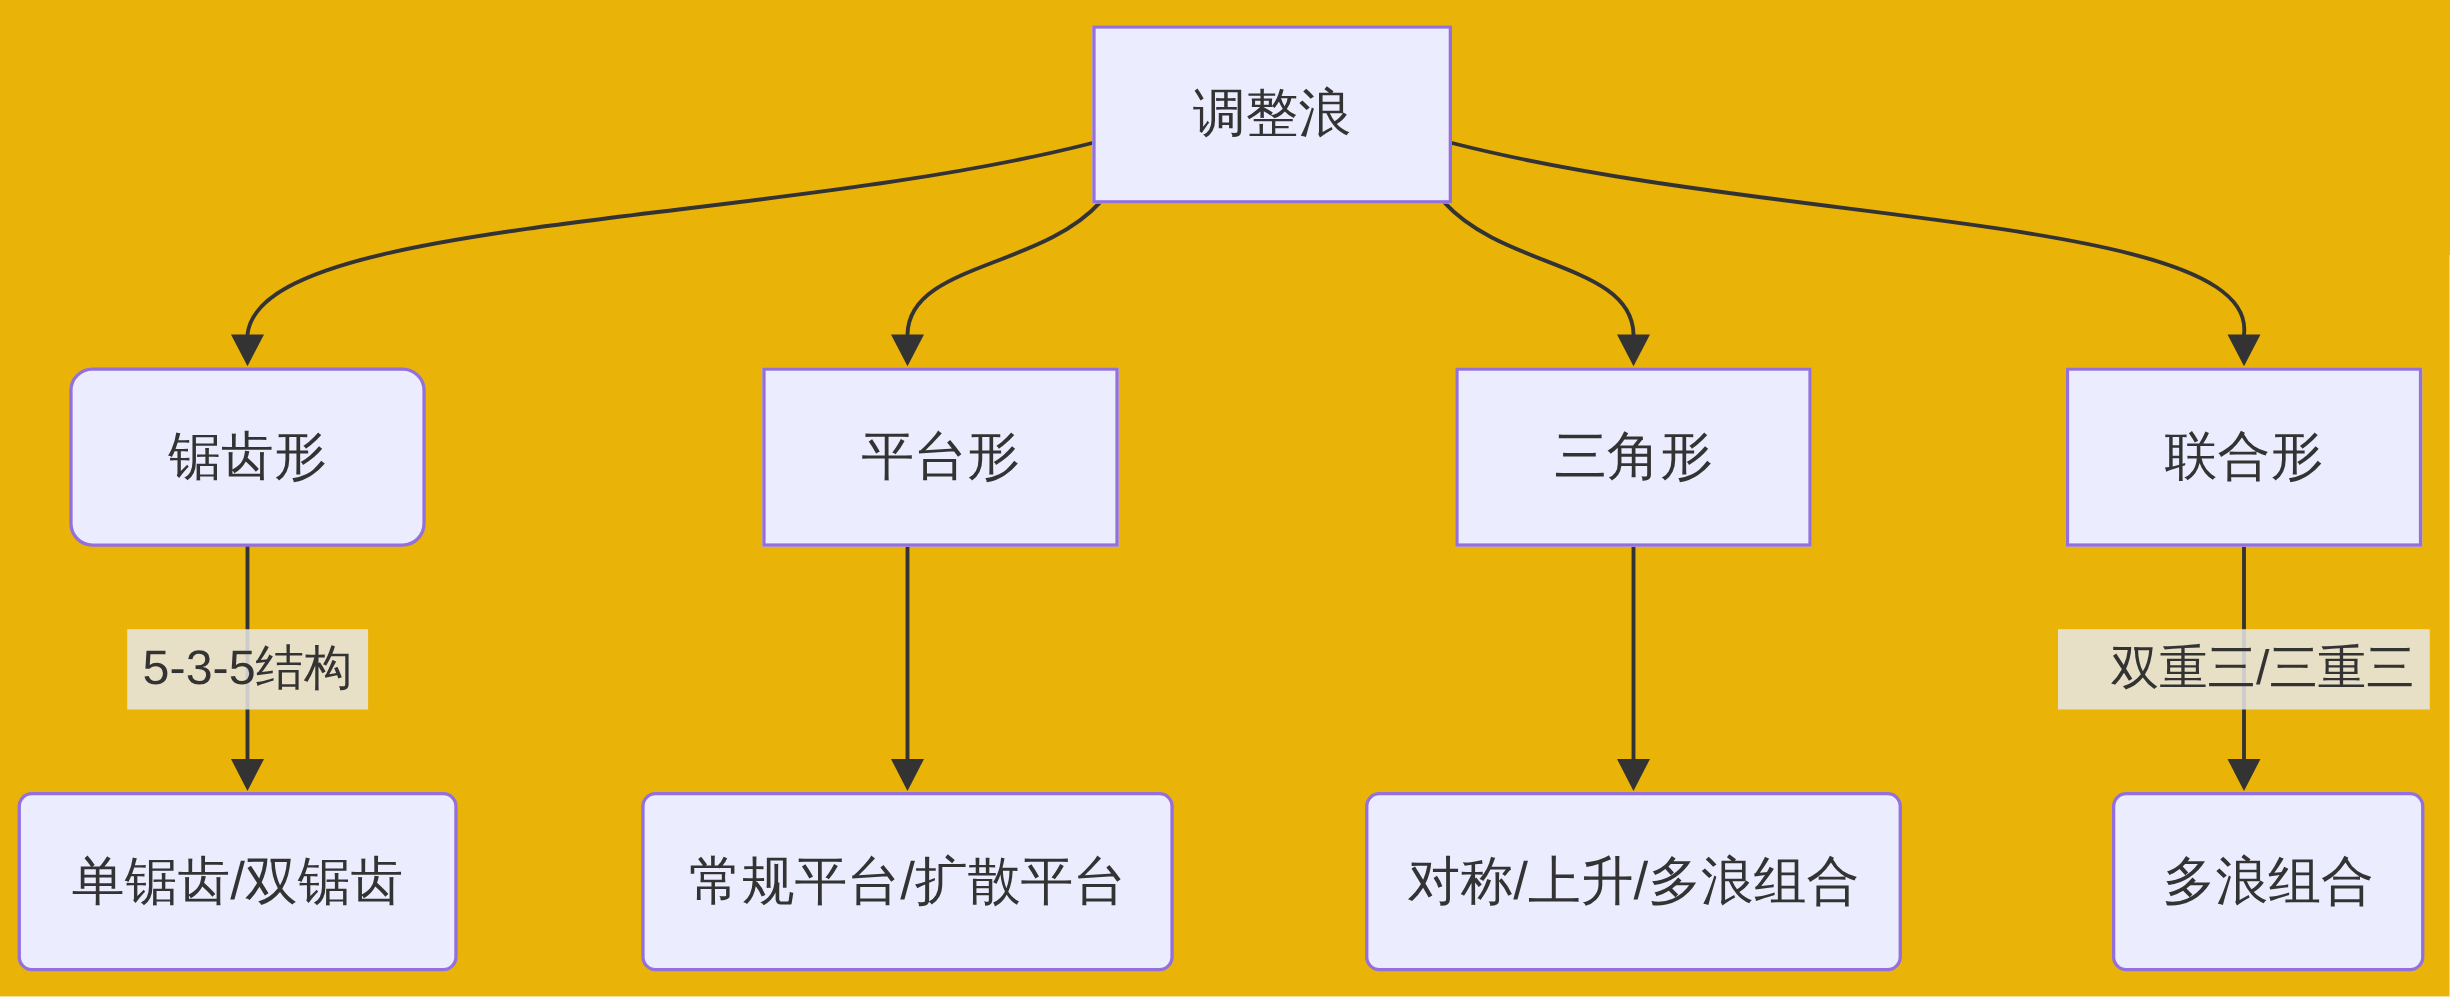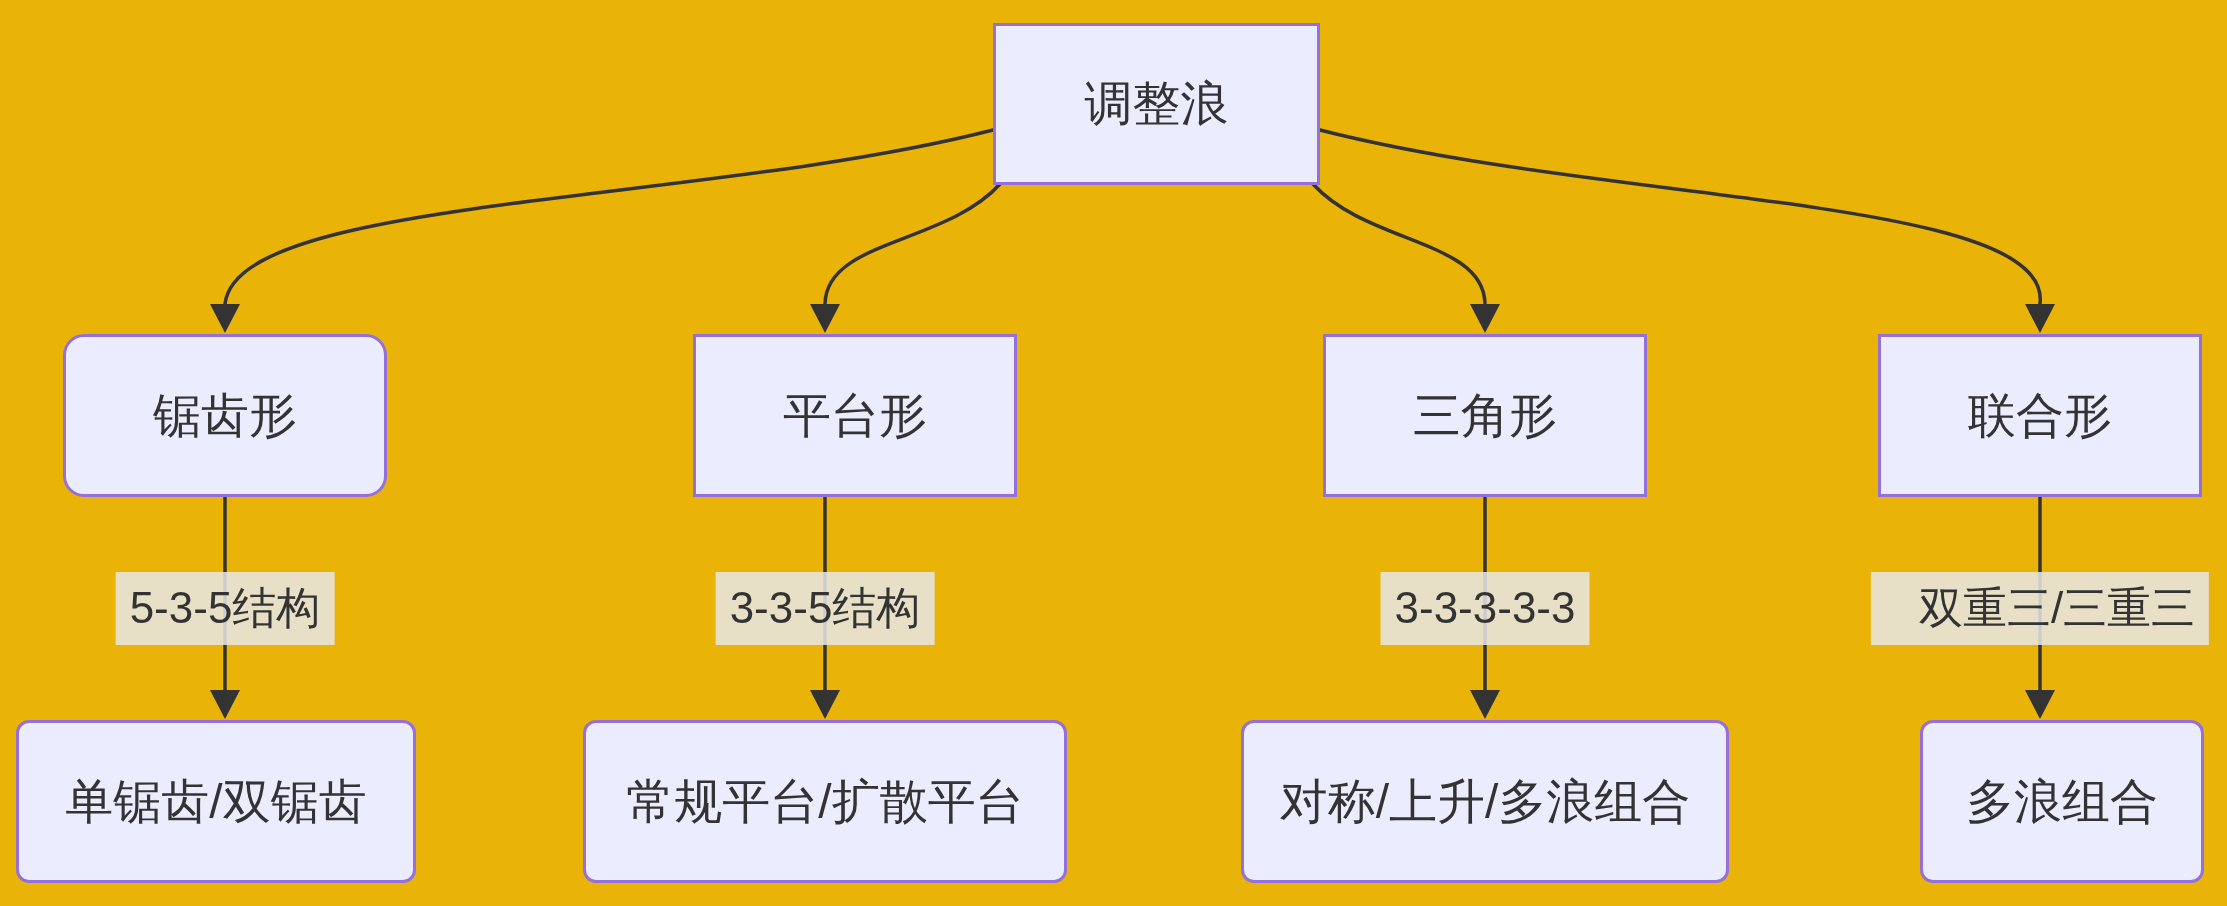--- a/index.html
+++ b/index.html
@@ -82,22 +82,20 @@
   </svg>
 
   <div class="node" style="left:993px; top:23px; width:327px; height:162px;">调整浪</div>
 
   <div class="node" style="left:63px; top:334px; width:324px; height:163px;border-radius:21px;">锯齿形</div>
   <div class="node" style="left:663px; top:334px; width:324px; height:163px;margin-left:30px;">平台形</div>
   <div class="node" style="left:1878px; top:334px; width:324px; height:163px;">联合形</div>
   <div class="node" style="left:1323px; top:334px; width:324px; height:163px;">三角形</div>
 
   <div class="edge-label" style="left:225px; top:572px;">5-3-5结构</div>
-  <div class="edge-label" style="left:825px; top:572px;">3-3-5结构</div>
-  <div class="edge-label" style="left:1485px; top:572px;">3-3-3-3-3</div>
   <div class="edge-label" style="left:2040px; top:572px;padding-left:48px;">双重三/三重三</div>
 
   <div class="node rounded" style="left:16px; top:720px; width:400px; height:163px;">单锯齿/双锯齿</div>
   <div class="node rounded" style="left:583px; top:720px; width:484px; height:163px;">常规平台/扩散平台</div>
   <div class="node rounded" style="left:1241px; top:720px; width:488px; height:163px;">对称/上升/多浪组合</div>
   <div class="node rounded" style="left:1898px; top:720px; width:284px; height:163px;margin-left:22px;">多浪组合</div>
 
 </div>
 
 </body></html>

